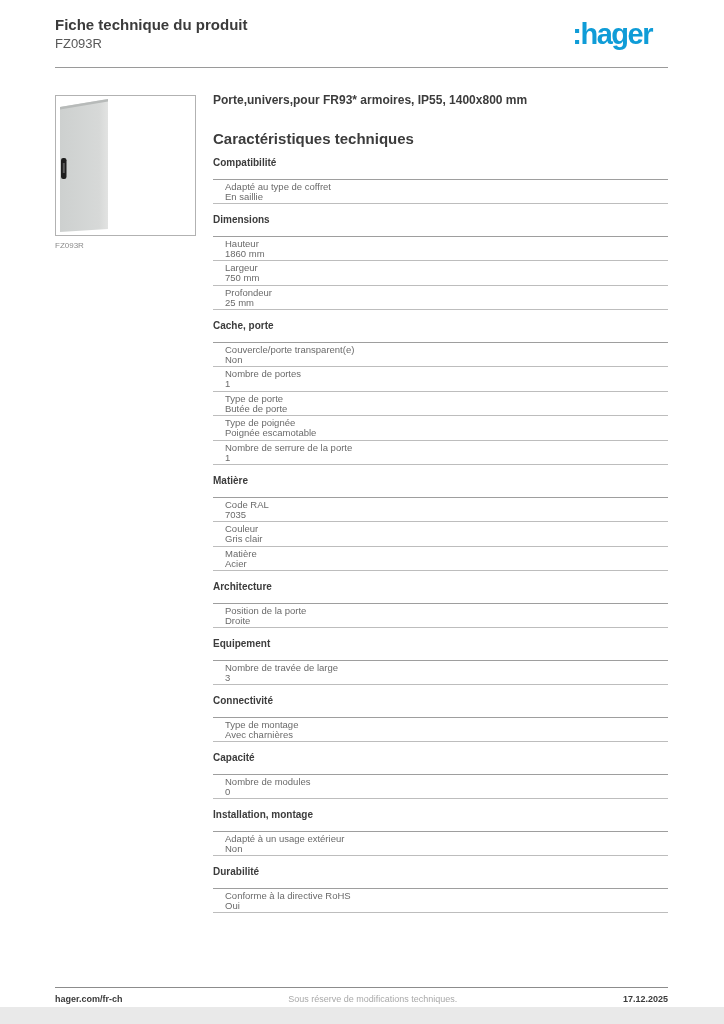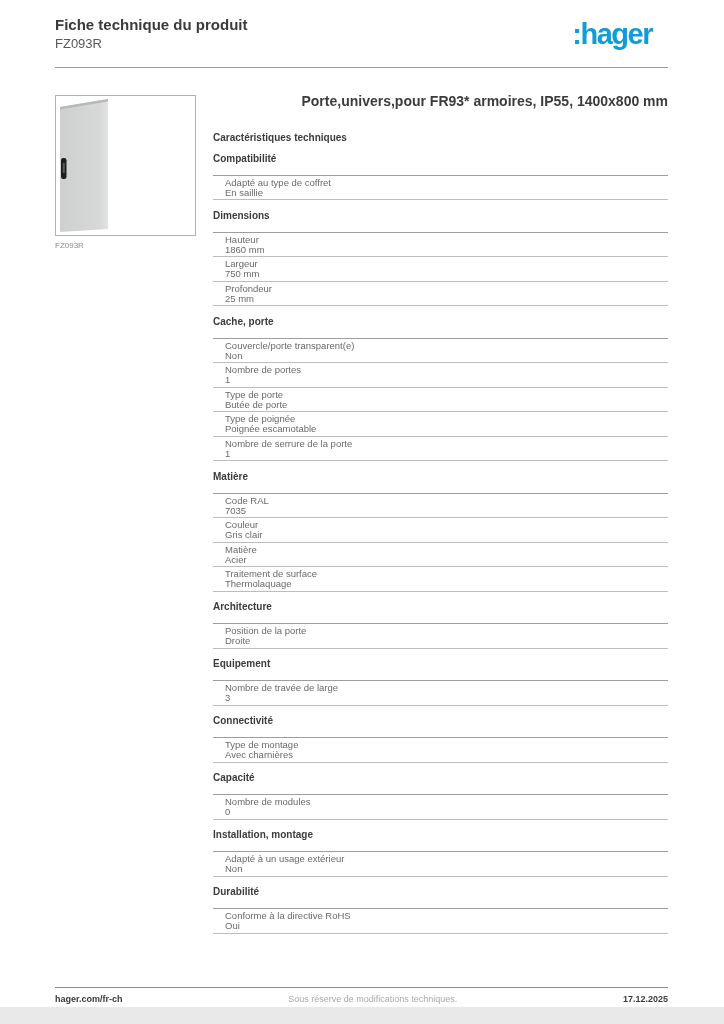--- a/index.html
+++ b/index.html
@@ -11,22 +11,22 @@
   .header{position:absolute;left:55px;right:56px;top:16px;height:51px;border-bottom:1px solid #9a9a9a;}
   .page-title{margin:0;font-size:15px;font-weight:bold;color:#3b3b3b;}
   .subtitle{font-size:13px;color:#585858;margin-top:3px;}
   .logo{position:absolute;right:16px;top:2px;font-size:29px;font-weight:bold;color:#0f9cd7;letter-spacing:-1.5px;}
   
   .content{position:absolute;left:55px;top:92px;right:56px;display:flex;}
   .image-col{flex:0 0 142px;width:142px;}
   .image-box{margin-top:3px;width:139px;height:139px;border:1px solid #b2b2b2;background:#ffffff;}
   .image-caption{margin-top:5px;font-size:8px;color:#8b8b8b;}
   .spec-col{flex:1;margin-left:16px;min-width:0;}
-  .spec-desc{font-size:14px;font-weight:bold;color:#3c3c3c;margin:1px 0 23px;text-align:right;}
-  .spec-heading{font-size:10px;font-weight:bold;color:#3c3c3c;margin:0 0 5px;}
+  .spec-desc{font-size:12px;font-weight:bold;color:#3c3c3c;margin:1px 0 23px;}
+  .spec-heading{font-size:15px;font-weight:bold;color:#3c3c3c;margin:0 0 5px;}
   .section{margin-top:9.5px;}
   .section-title{font-size:10px;line-height:11px;font-weight:bold;color:#3c3c3c;padding-bottom:11px;border-bottom:1px solid #9e9e9e;}
   .spec-row{display:flex;justify-content:space-between;align-items:baseline;
     font-size:9.5px;line-height:10px;color:#6a6a6a;padding:2px 0 1.5px;border-bottom:1px solid #bdbdbd;flex-direction:column;}
   .row-label{white-space:nowrap;}
   .row-value{text-align:right;white-space:nowrap;margin-left:12px;}
   
   .footer{position:absolute;left:55px;right:56px;top:987px;border-top:1px solid #8c8c8c;
     padding-top:6px;display:flex;align-items:center;font-size:9px;}
   .footer-link{flex:0 0 auto;font-weight:bold;color:#3b3b3b;text-decoration:none;}
@@ -121,24 +121,20 @@
               <span class="row-value">7035</span>
             </div>
             <div class="spec-row">
               <span class="row-label">Couleur</span>
               <span class="row-value">Gris clair</span>
             </div>
             <div class="spec-row">
               <span class="row-label">Matière</span>
               <span class="row-value">Acier</span>
             </div>
-            <div class="spec-row">
-              <span class="row-label">Traitement de surface</span>
-              <span class="row-value">Thermolaquage</span>
-            </div>
           </div>
           <div class="section">
             <div class="section-title">Architecture</div>
             <div class="spec-row">
               <span class="row-label">Position de la porte</span>
               <span class="row-value">Droite</span>
             </div>
           </div>
           <div class="section">
             <div class="section-title">Equipement</div>

